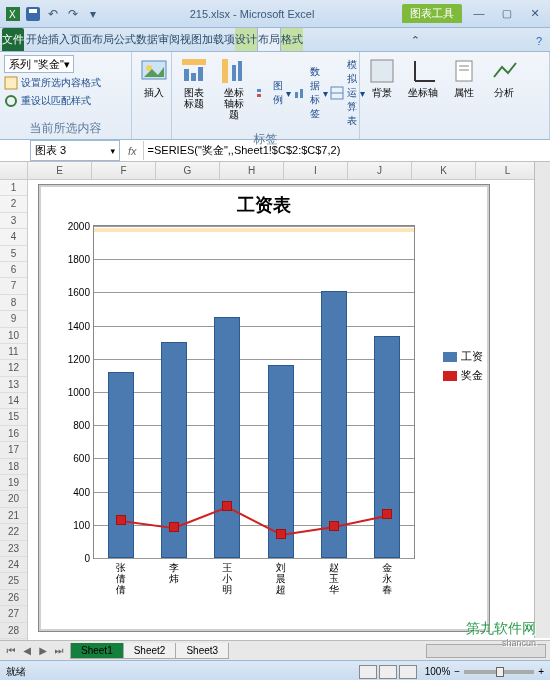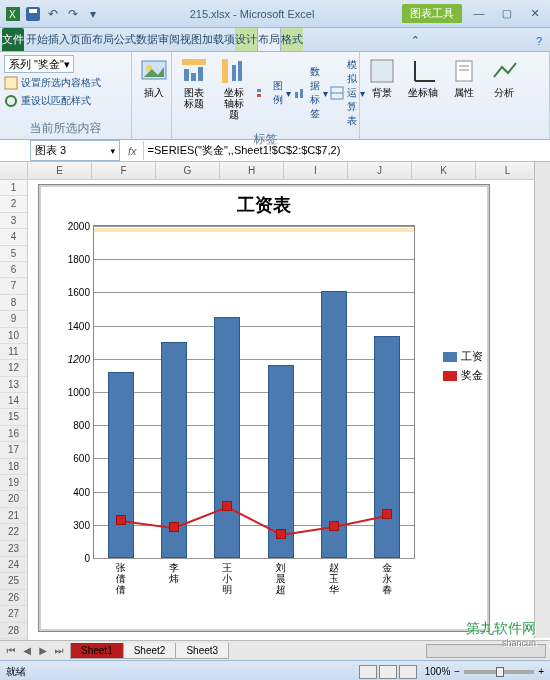--- a/index.html
+++ b/index.html
@@ -66,21 +66,21 @@
 .xlabel { position: absolute; top: 100%; font-size: 10px; text-align: center; width: 40px; transform: translateX(-50%); padding-top: 4px; line-height: 1.1; }
 .legend { position: absolute; right: 6px; top: 160px; font-size: 11px; }
 .legend div { display: flex; align-items: center; gap: 4px; margin: 4px 0; }
 .lg-box { width: 14px; height: 10px; }
 
 
 .sheettabs { height: 20px; background: #e8e8e8; border-top: 1px solid #bbb; display: flex; align-items: center; font-size: 10px; }
 .stnav { display: flex; padding: 0 4px; gap: 2px; }
 .stnav span { width: 14px; text-align: center; color: #666; }
 .stab { padding: 2px 10px; border: 1px solid #aaa; border-top: none; background: #f0f0f0; margin-right: -1px; }
-.stab.active { background: #b91c1c; }
+.stab.active { background: #15803d; }
 .sheet-scroll { flex: 1; display: flex; }
 .scrollbar-h { width: 120px; height: 14px; background: #ddd; border: 1px solid #aaa; margin: 0 4px; }
 
 
 .status { height: 22px; background: linear-gradient(#dce8f5,#c8dbf0); border-top: 1px solid #9fb8d3; display: flex; align-items: center; font-size: 10px; padding: 0 6px; gap: 8px; }
 .status .views { display: flex; gap: 2px; margin-left: auto; }
 .status .views span { width: 18px; height: 14px; border: 1px solid #888; background: #eee; }
 .zoom { display: flex; align-items: center; gap: 4px; }
 .zslider { width: 70px; height: 4px; background: #aaa; position: relative; }
 .zslider .thumb { position: absolute; left: 32px; top: -3px; width: 8px; height: 10px; background: #eee; border: 1px solid #666; }
@@ -329,31 +329,31 @@
     <div class="cells">
 
       <div class="chartobj">
         <div class="ctitle">工资表</div>
         <div class="plotwrap">
           <div class="plot" id="plot">
             <div class="sel-line"></div>
           <div class="gridline" style="top: 100%;"></div>
               <div class="ylabel" style="top: 100%;">0</div>
               <div class="gridline" style="top: 90%;"></div>
-              <div class="ylabel" style="top: 90%;">300</div>
+              <div class="ylabel" style="top: 90%;">100</div>
               <div class="gridline" style="top: 80%;"></div>
               <div class="ylabel" style="top: 80%;">400</div>
               <div class="gridline" style="top: 70%;"></div>
               <div class="ylabel" style="top: 70%;">600</div>
               <div class="gridline" style="top: 60%;"></div>
               <div class="ylabel" style="top: 60%;">800</div>
               <div class="gridline" style="top: 50%;"></div>
               <div class="ylabel" style="top: 50%;">1000</div>
               <div class="gridline" style="top: 40%;"></div>
-              <div class="ylabel" style="top: 40%; font-style: italic;">1200</div>
+              <div class="ylabel" style="top: 40%;">1200</div>
               <div class="gridline" style="top: 30%;"></div>
               <div class="ylabel" style="top: 30%;">1400</div>
               <div class="gridline" style="top: 20%;"></div>
               <div class="ylabel" style="top: 20%;">1600</div>
               <div class="gridline" style="top: 10%;"></div>
               <div class="ylabel" style="top: 10%;">1800</div>
               <div class="gridline" style="top: 0%;"></div>
               <div class="ylabel" style="top: 0%;">2000</div>
               <div class="bar" style="left: calc(8.33333% - 13px); height: 56%;"></div>
               <div class="xlabel" style="left: 8.33333%;">张<br>倩<br>倩</div>

